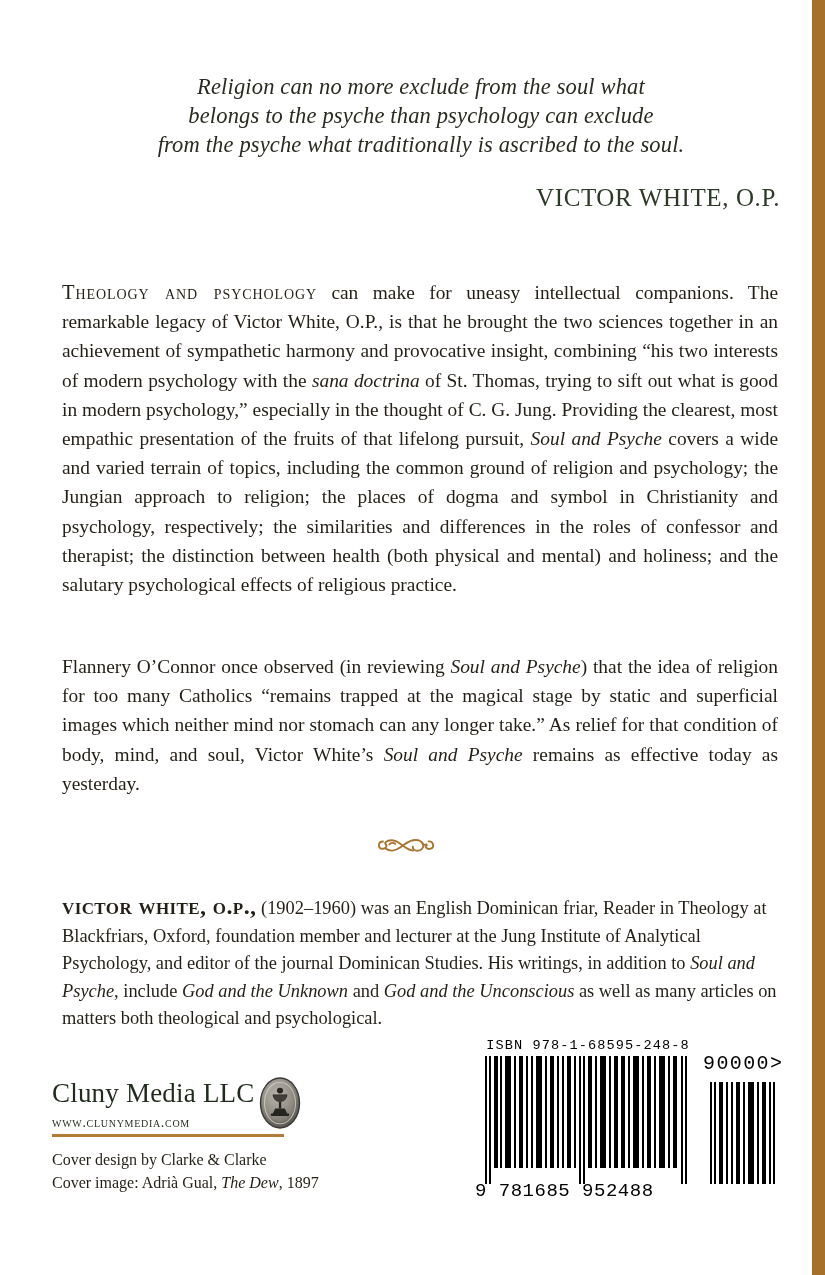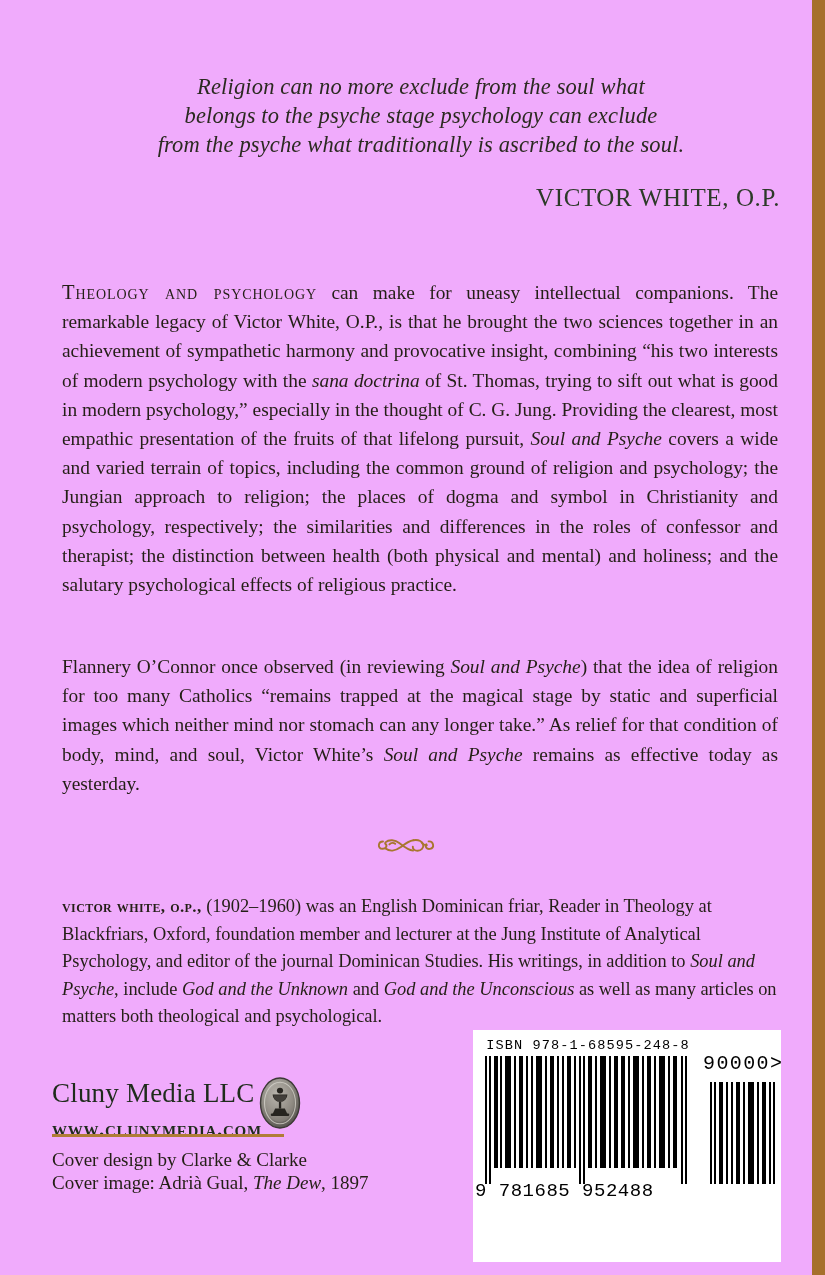--- a/index.html
+++ b/index.html
@@ -12,21 +12,21 @@
     background: #f7ead9;
     font-family: "Liberation Serif", serif;
     overflow: hidden;
     position: relative;
   }
   #cover {
     position: absolute;
     inset: 0;
     width: 825px;
     height: 1275px;
-    background: #f0abfc;
+    background: #ffffff;
   }
   #spine-strip {
     position: absolute;
     top: 0;
     right: 0;
     width: 13px;
     height: 1275px;
     background: #a6702b;
   }
   #content {
@@ -104,45 +104,45 @@
     width: 716px;
     font-size: 18.4px;
     line-height: 27.6px;
     color: #241f16;
     text-align: left;
   }
   #author-bio .bio-name {
     font-variant: small-caps;
     font-weight: bold;
     letter-spacing: 0.4px;
-    font-size: 17px;
+    font-size: 24px;
   }
   #author-bio i { font-style: italic; }
 
   
   #publisher-block {
     position: absolute;
     left: 52px;
     top: 1080px;
     width: 260px;
   }
   #publisher-name {
     font-size: 27px;
     color: #1f2c1c;
     line-height: 27px;
     letter-spacing: 0.2px;
   }
   #publisher-url {
-    font-size: 21px;
+    font-size: 14px;
     font-variant: small-caps;
-    font-weight: bold;
+    font-weight: normal;
     letter-spacing: 0.7px;
     color: #1f2c1c;
     line-height: 22px;
-    margin-top: 11px;
+    margin-top: 5px;
   }
   #publisher-logo {
     position: absolute;
     left: 259px;
     top: 1077px;
     width: 42px;
     height: 52px;
   }
   #publisher-rule {
     position: absolute;
@@ -150,21 +150,21 @@
     top: 1134px;
     width: 232px;
     height: 3px;
     background: #b07c36;
   }
   #credits-block {
     position: absolute;
     left: 52px;
     top: 1148px;
     width: 340px;
-    font-size: 19px;
+    font-size: 16px;
     line-height: 23.4px;
     color: #241f16;
   }
   #credits-block i { font-style: italic; }
 
   
   #barcode-box {
     position: absolute;
     left: 473px;
     top: 1030px;
@@ -222,21 +222,21 @@
 </style>
 </head>
 <body>
 
 <div id="cover">
 
   <div id="content">
 
     <div id="epigraph-block">
       <div class="epigraph-line">Religion can no more exclude from the soul what</div>
-      <div class="epigraph-line">belongs to the psyche stage psychology can exclude</div>
+      <div class="epigraph-line">belongs to the psyche than psychology can exclude</div>
       <div class="epigraph-line">from the psyche what traditionally is ascribed to the soul.</div>
     </div>
     <div id="epigraph-attribution">VICTOR WHITE, O.P.</div>
 
     <div class="body-par" id="par-1"><span class="smallcaps-open">Theology and psychology</span><span> can make for uneasy intellectual companions. The remarkable legacy of Victor White, O.P., is that he brought the two sciences together in an achievement of sympathetic harmony and provocative insight, combining “his two interests of modern psychology with the </span><i>sana doctrina</i><span> of St. Thomas, trying to sift out what is good in modern psychology,” especially in the thought of C. G. Jung. Providing the clearest, most empathic presentation of the fruits of that lifelong pursuit, </span><i>Soul and Psyche</i><span> covers a wide and varied terrain of topics, including the common ground of religion and psychology; the Jungian approach to religion; the places of dogma and symbol in Christianity and psychology, respectively; the similarities and differences in the roles of confessor and therapist; the distinction between health (both physical and mental) and holiness; and the salutary psychological effects of religious practice.</span></div>
 
     <div class="body-par" id="par-2"><span>Flannery O’Connor once observed (in reviewing </span><i>Soul and Psyche</i><span>) that the idea of religion for too many Catholics “remains trapped at the magical stage by static and superficial images which neither mind nor stomach can any longer take.” As relief for that condition of body, mind, and soul, Victor White’s </span><i>Soul and Psyche</i><span> remains as effective today as yesterday.</span></div>
 
     <div id="ornament">
       <svg width="62" height="26" viewBox="0 0 62 26">

